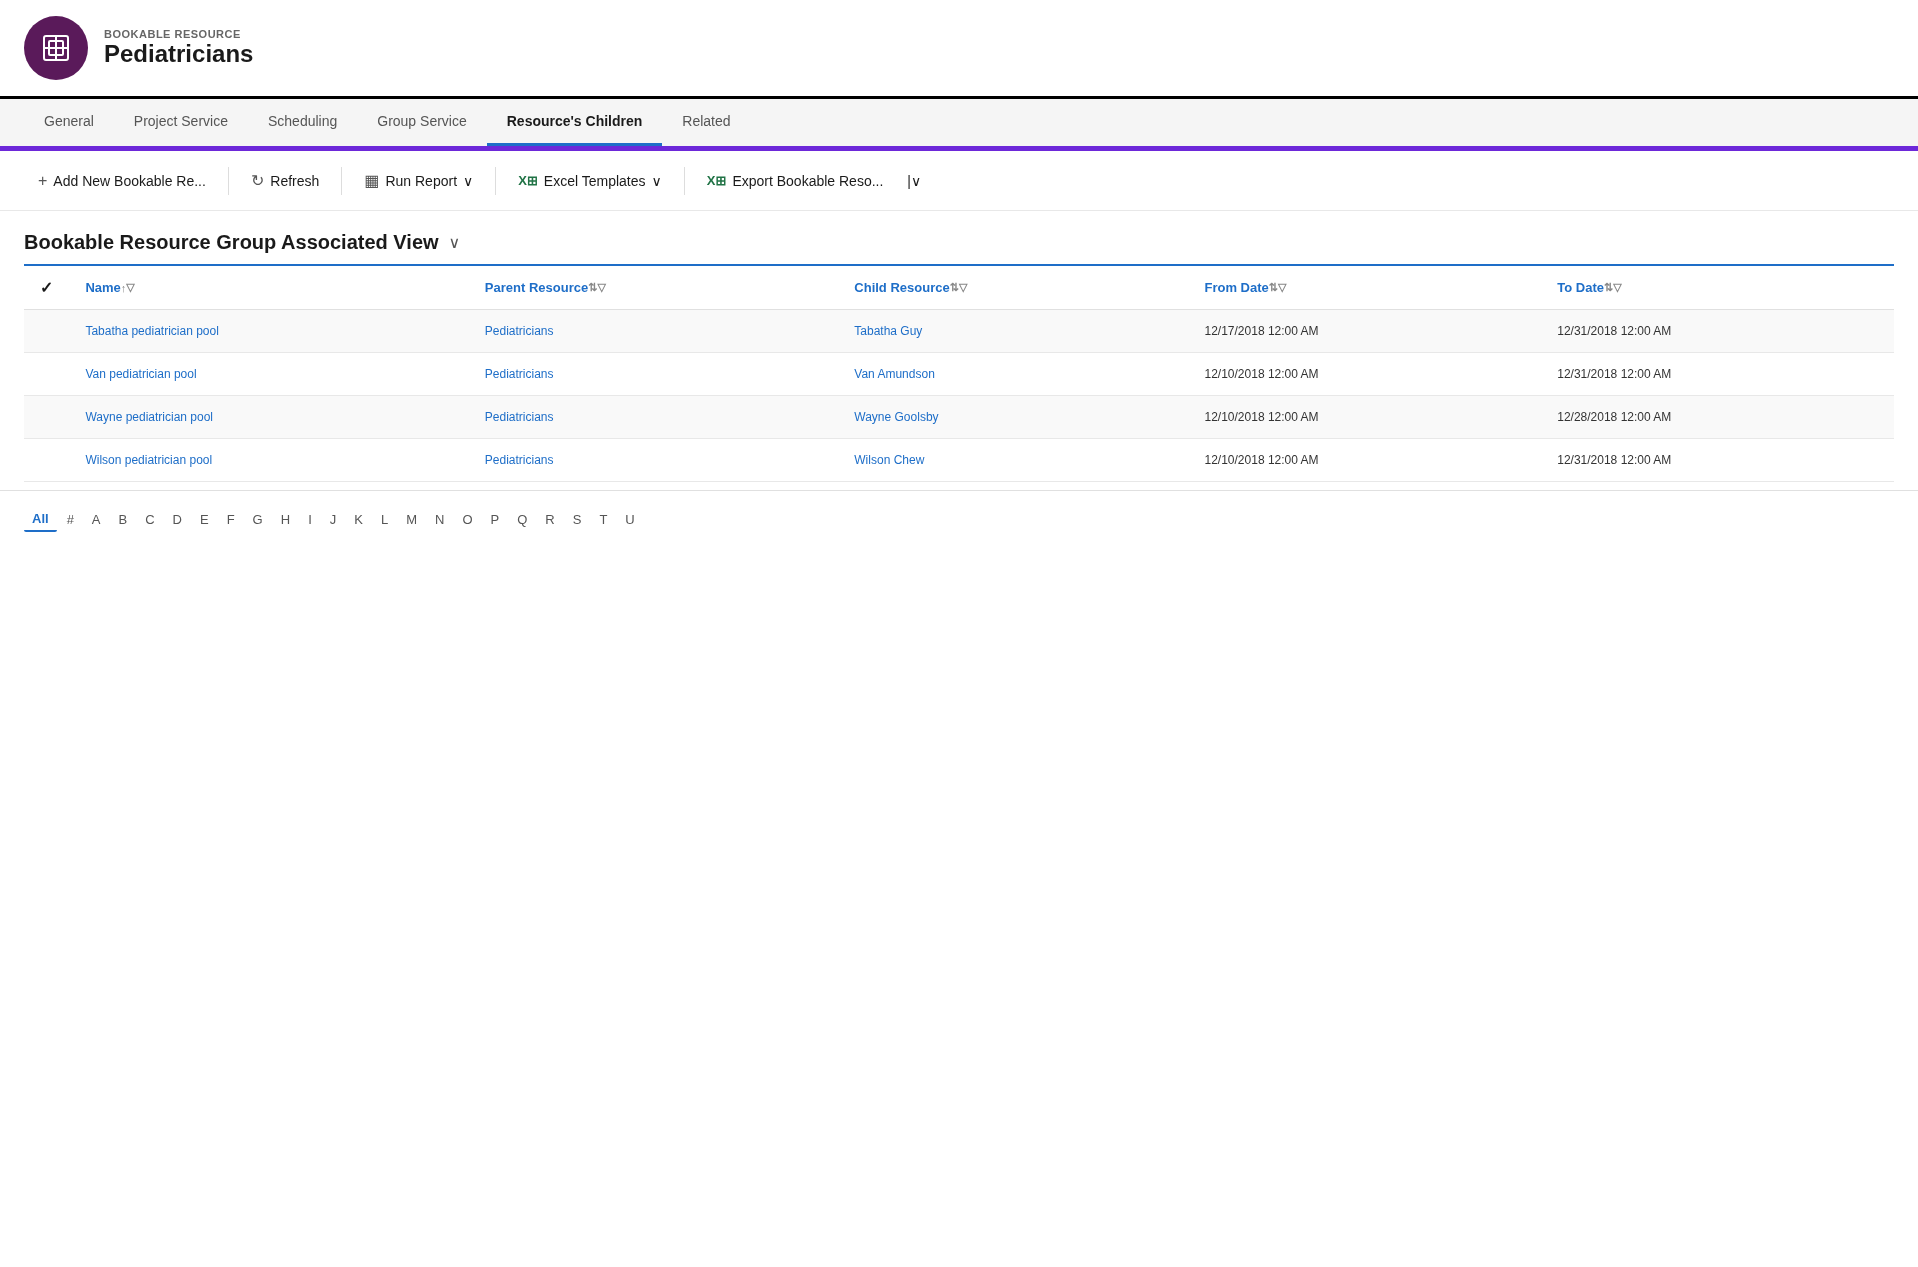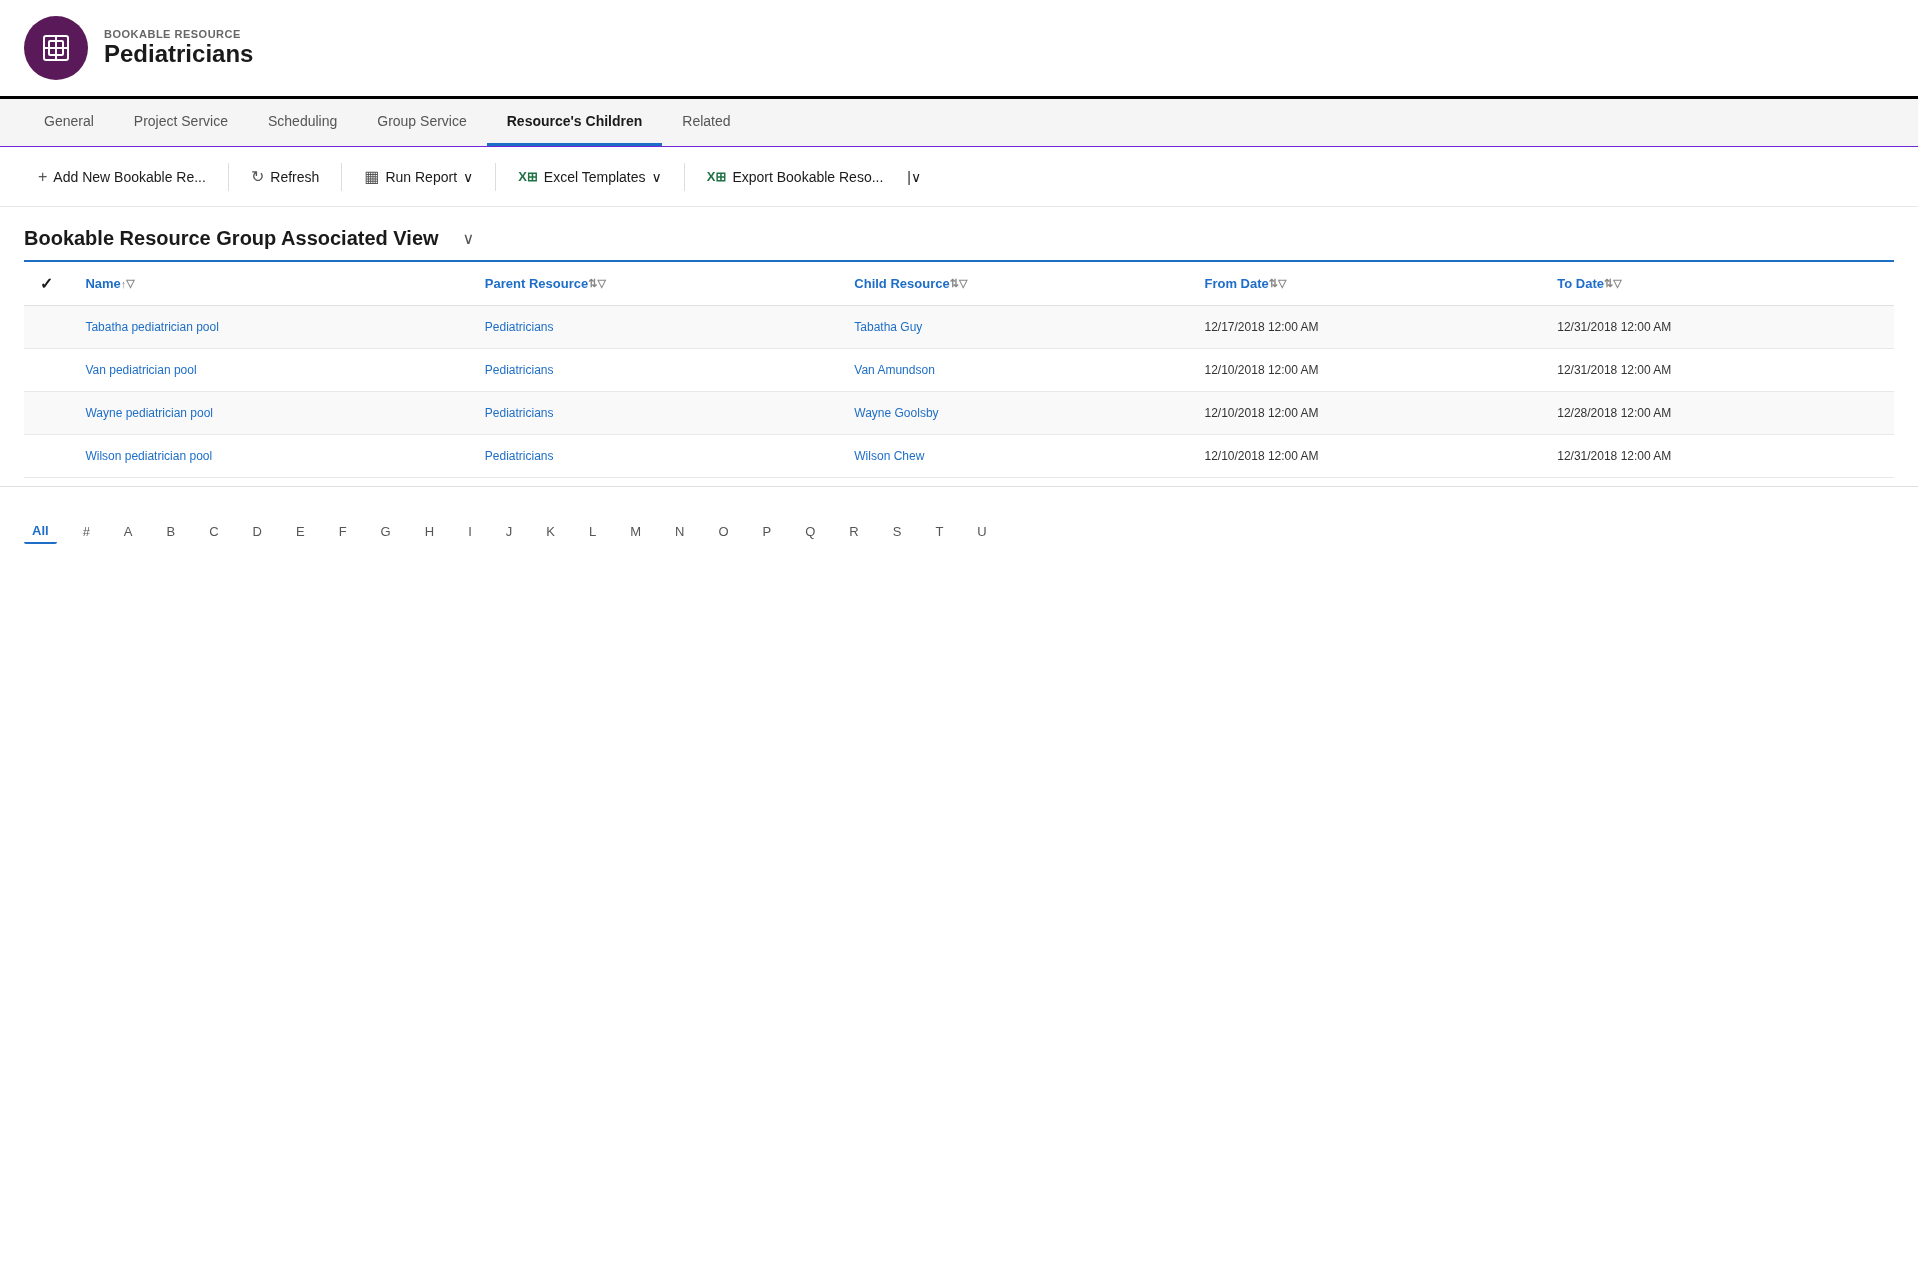--- a/index.html
+++ b/index.html
@@ -41,21 +41,21 @@
       font-weight: 600;
       color: #1a1a1a;
     }
 
     
     .nav-tabs {
       display: flex;
       align-items: flex-end;
       padding: 0 24px;
       background: #f5f5f5;
-      border-bottom: 1px solid #6d28d9;
+      border-bottom: 5px solid #6d28d9;
     }
     .nav-tab {
       padding: 14px 20px;
       font-size: 14px;
       color: #555;
       cursor: pointer;
       border-bottom: 3px solid transparent;
       white-space: nowrap;
     }
     .nav-tab.active {
@@ -95,21 +95,21 @@
     .toolbar-icon {
       font-size: 16px;
       color: #555;
     }
 
     
     .view-title-bar {
       display: flex;
       align-items: center;
       padding: 20px 20px 10px 24px;
-      gap: 24px;
+      gap: 10px;
     }
     .view-title {
       font-size: 20px;
       font-weight: 600;
       color: #1a1a1a;
     }
     .chevron-down {
       font-size: 16px;
       color: #555;
       cursor: pointer;
@@ -172,22 +172,22 @@
     }
     .th-check {
       width: 40px;
       padding: 12px 8px;
     }
 
     
     .alpha-nav {
       display: flex;
       align-items: center;
-      padding: 32px 24px;
-      gap: 18px;
+      padding: 16px 24px;
+      gap: 2px;
       border-top: 1px solid #e0e0e0;
       margin-top: 8px;
     }
     .alpha-item {
       padding: 4px 8px;
       font-size: 13px;
       color: #555;
       cursor: pointer;
       border-radius: 2px;
     }

